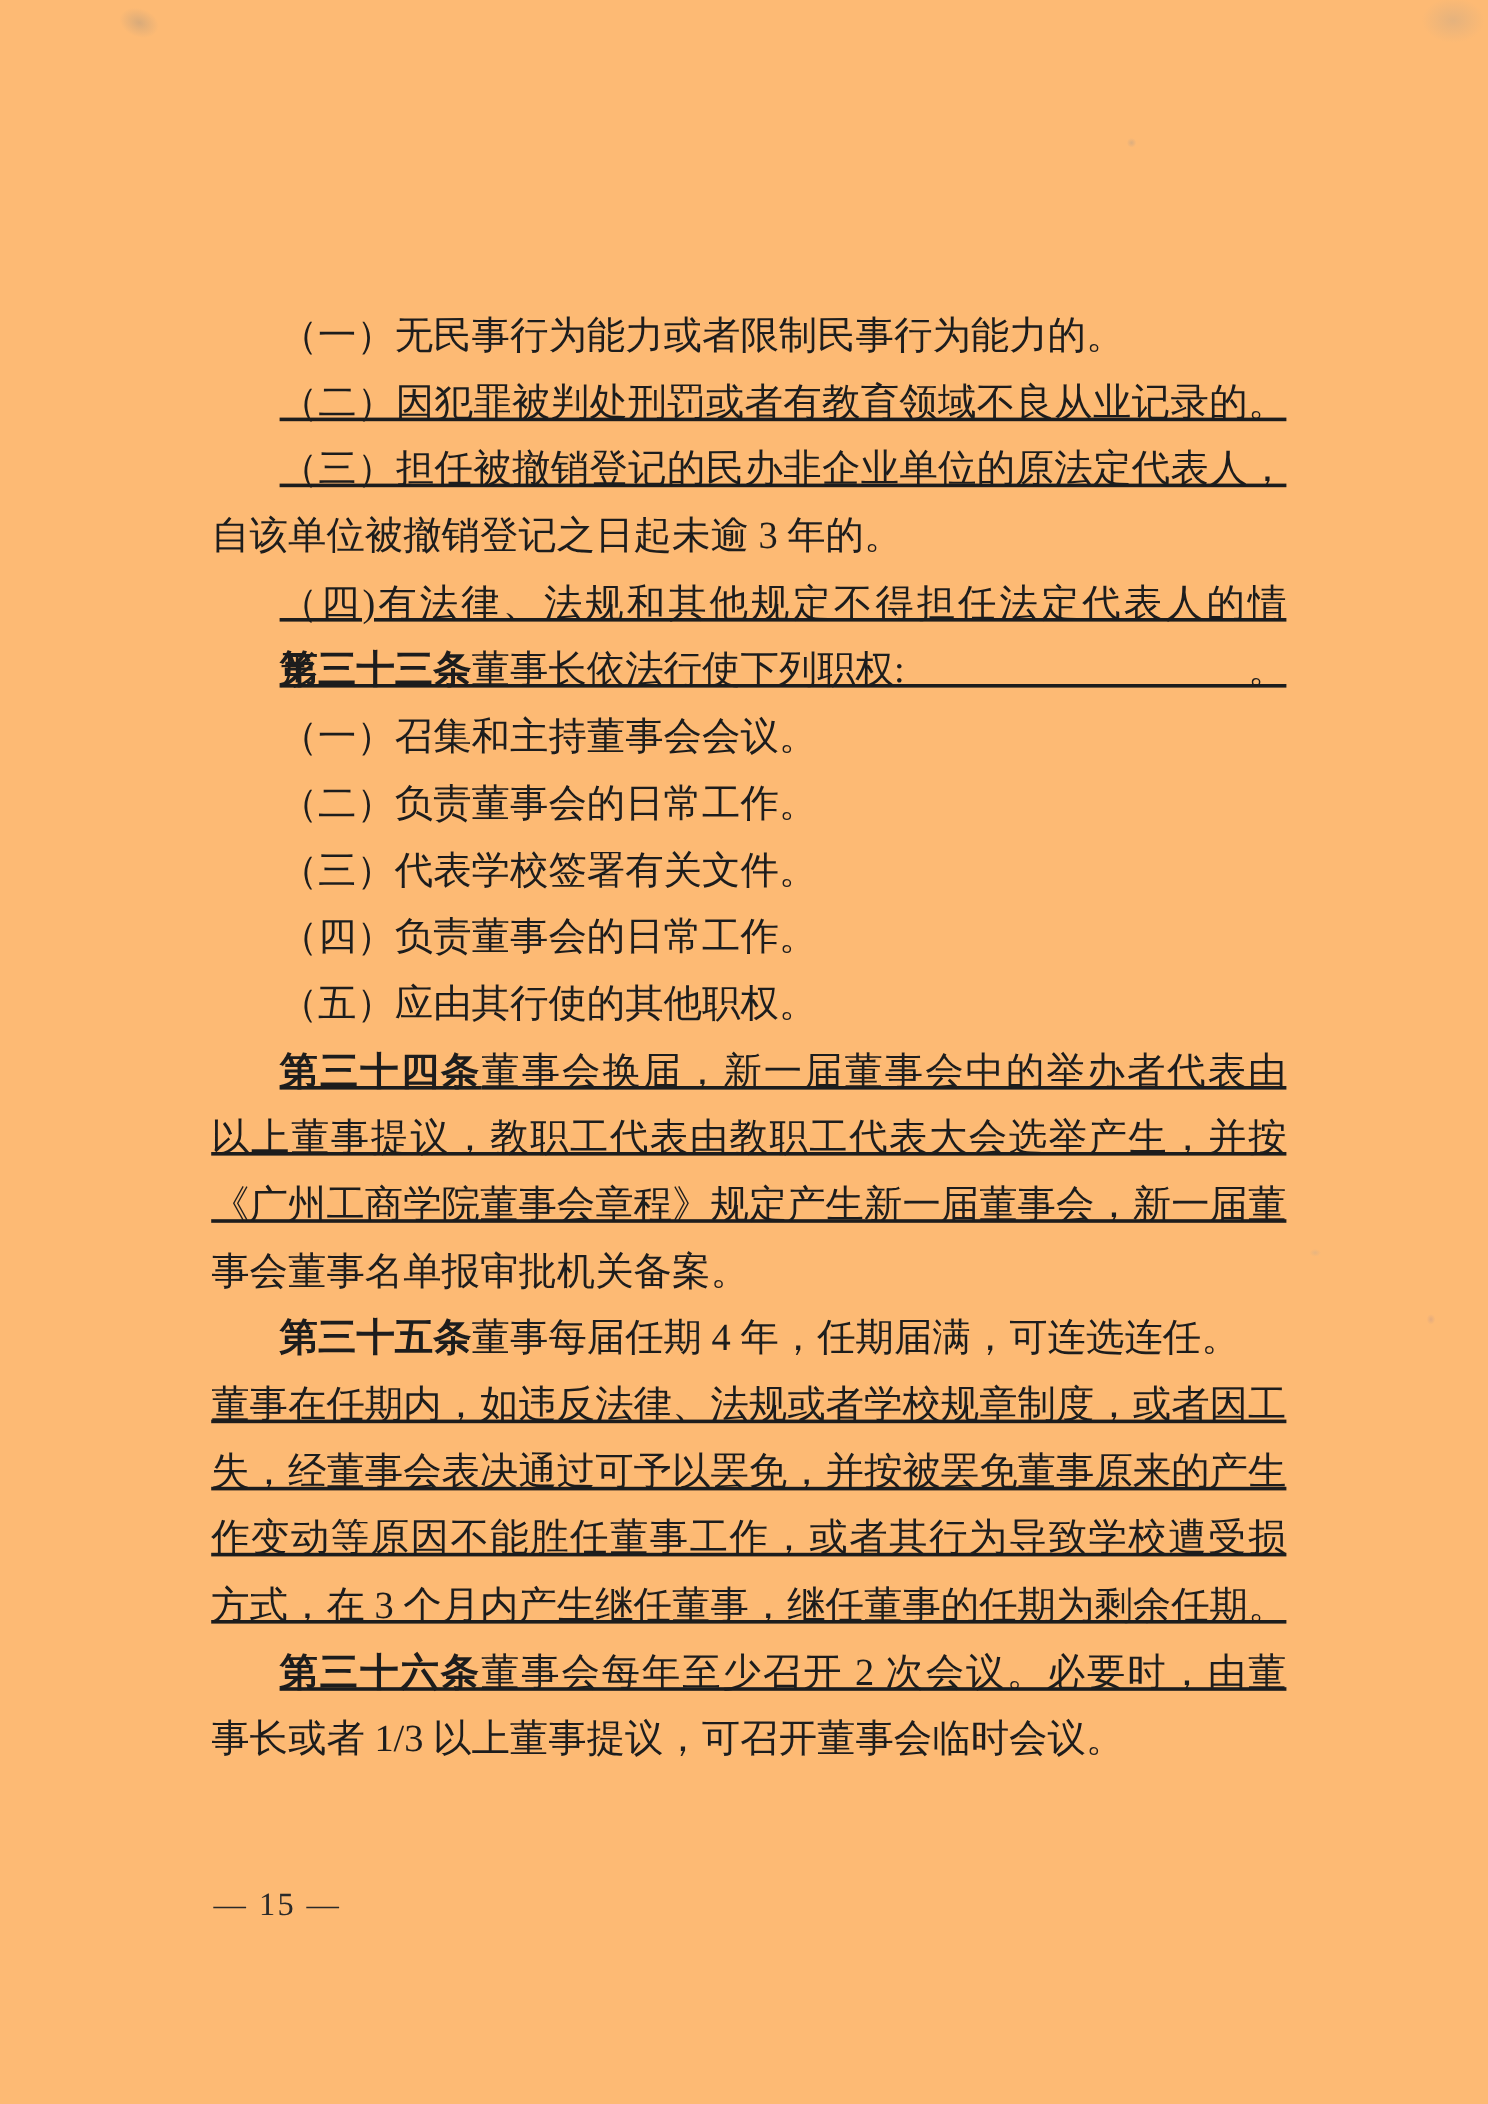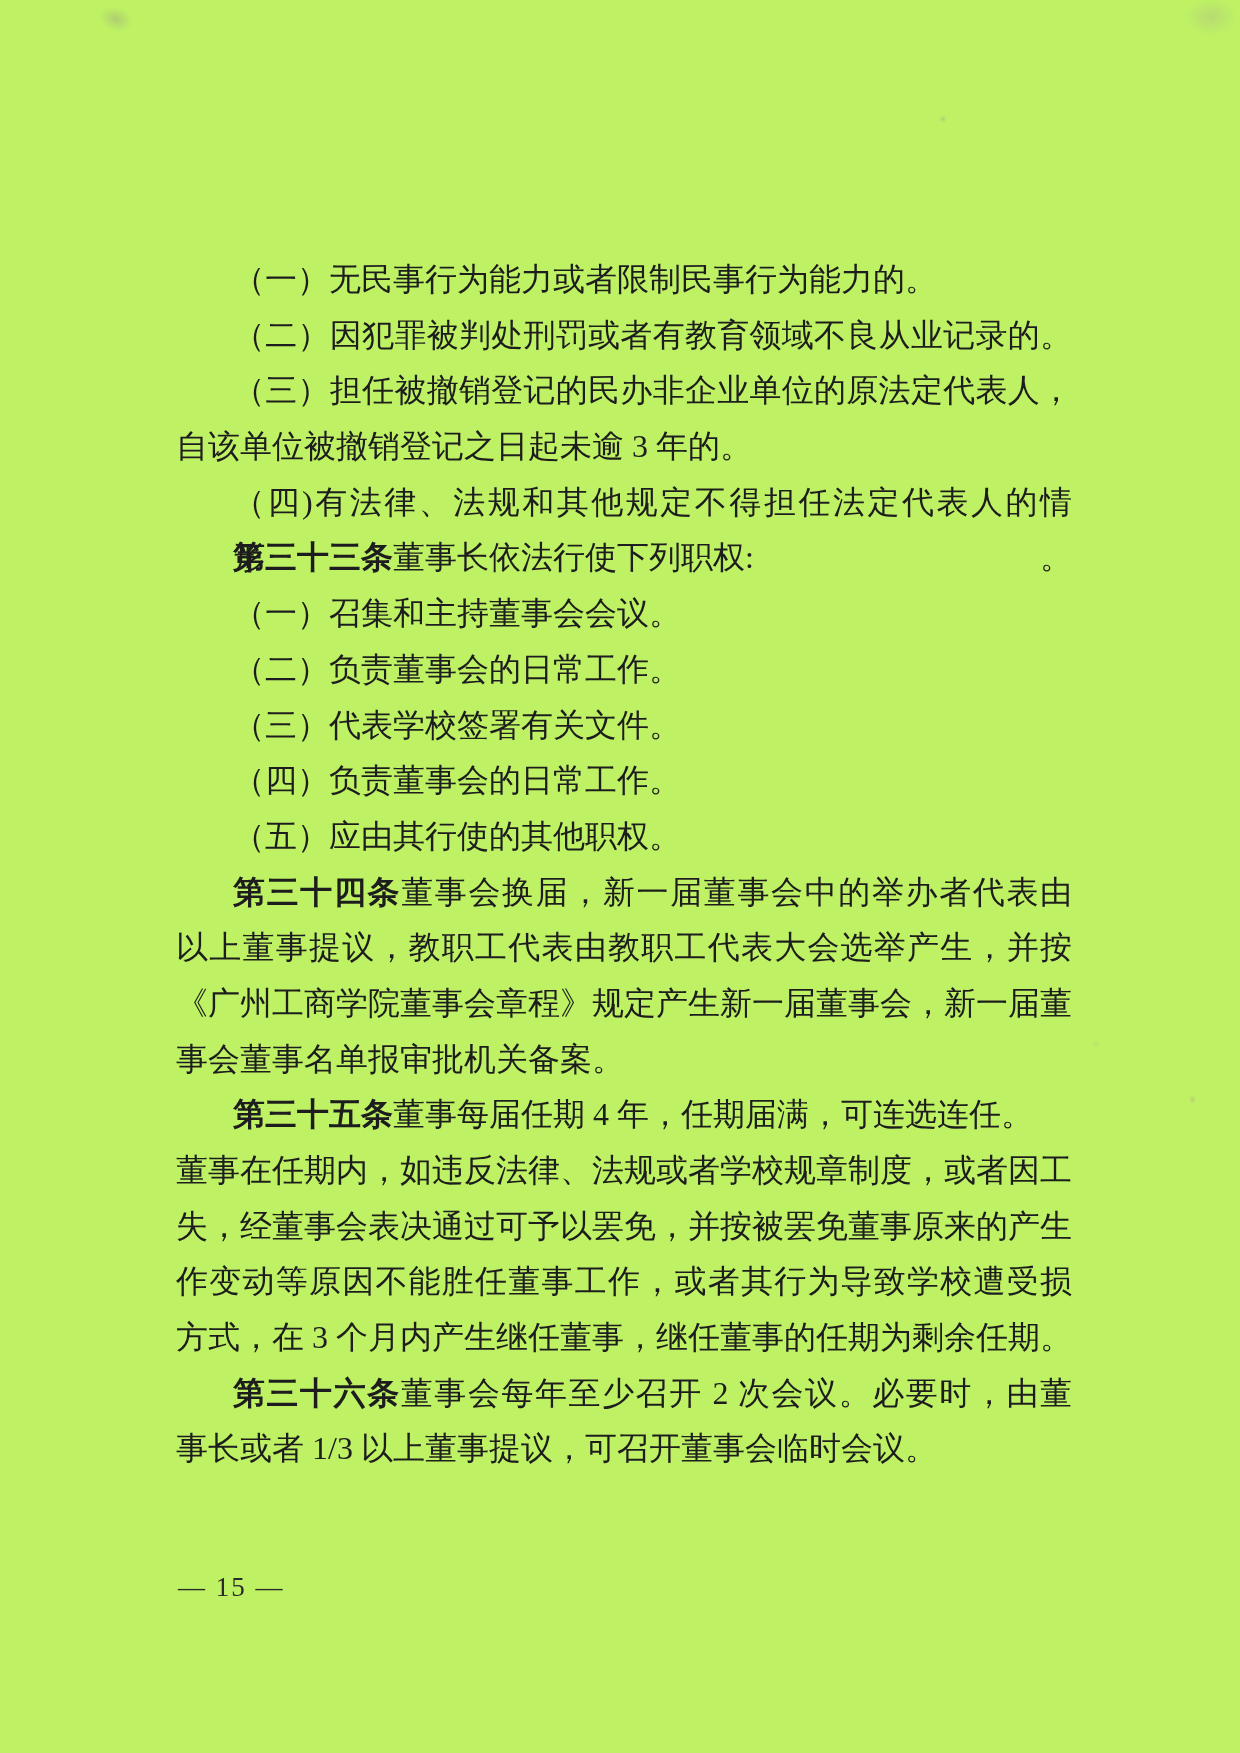--- a/index.html
+++ b/index.html
@@ -1,21 +1,21 @@
 <!DOCTYPE html>
 <html><head>
 <meta charset="utf-8">
 <style>
   html, body { margin: 0; padding: 0; background: #e8e8e8; }
   .page {
     position: relative;
     width: 1240px;
     height: 1753px;
     margin: 0 auto;
-    background: #bef264;
+    background: #fdba74;
     overflow: hidden;
     font-family: "Liberation Serif", "DejaVu Serif", serif;
     color: #1d1d1d;
   }
   .body-text {
     position: absolute;
     left: 176px;
     top: 252px;
     width: 896px;
     font-size: 32px;
@@ -24,20 +24,21 @@
     height: 55.7px;
     line-height: 55.7px;
     white-space: nowrap;
   }
   .line.indent { padding-left: 57px; }
   .line.fill {
     white-space: normal;
     text-align: justify;
     text-align-last: justify;
     text-justify: inter-character;
+    text-decoration: underline;
   }
   .lead {
     font-weight: bold;
   }
   .page-number {
     position: absolute;
     left: 178px;
     top: 1572px;
     font-size: 27px;
     letter-spacing: 2px;

